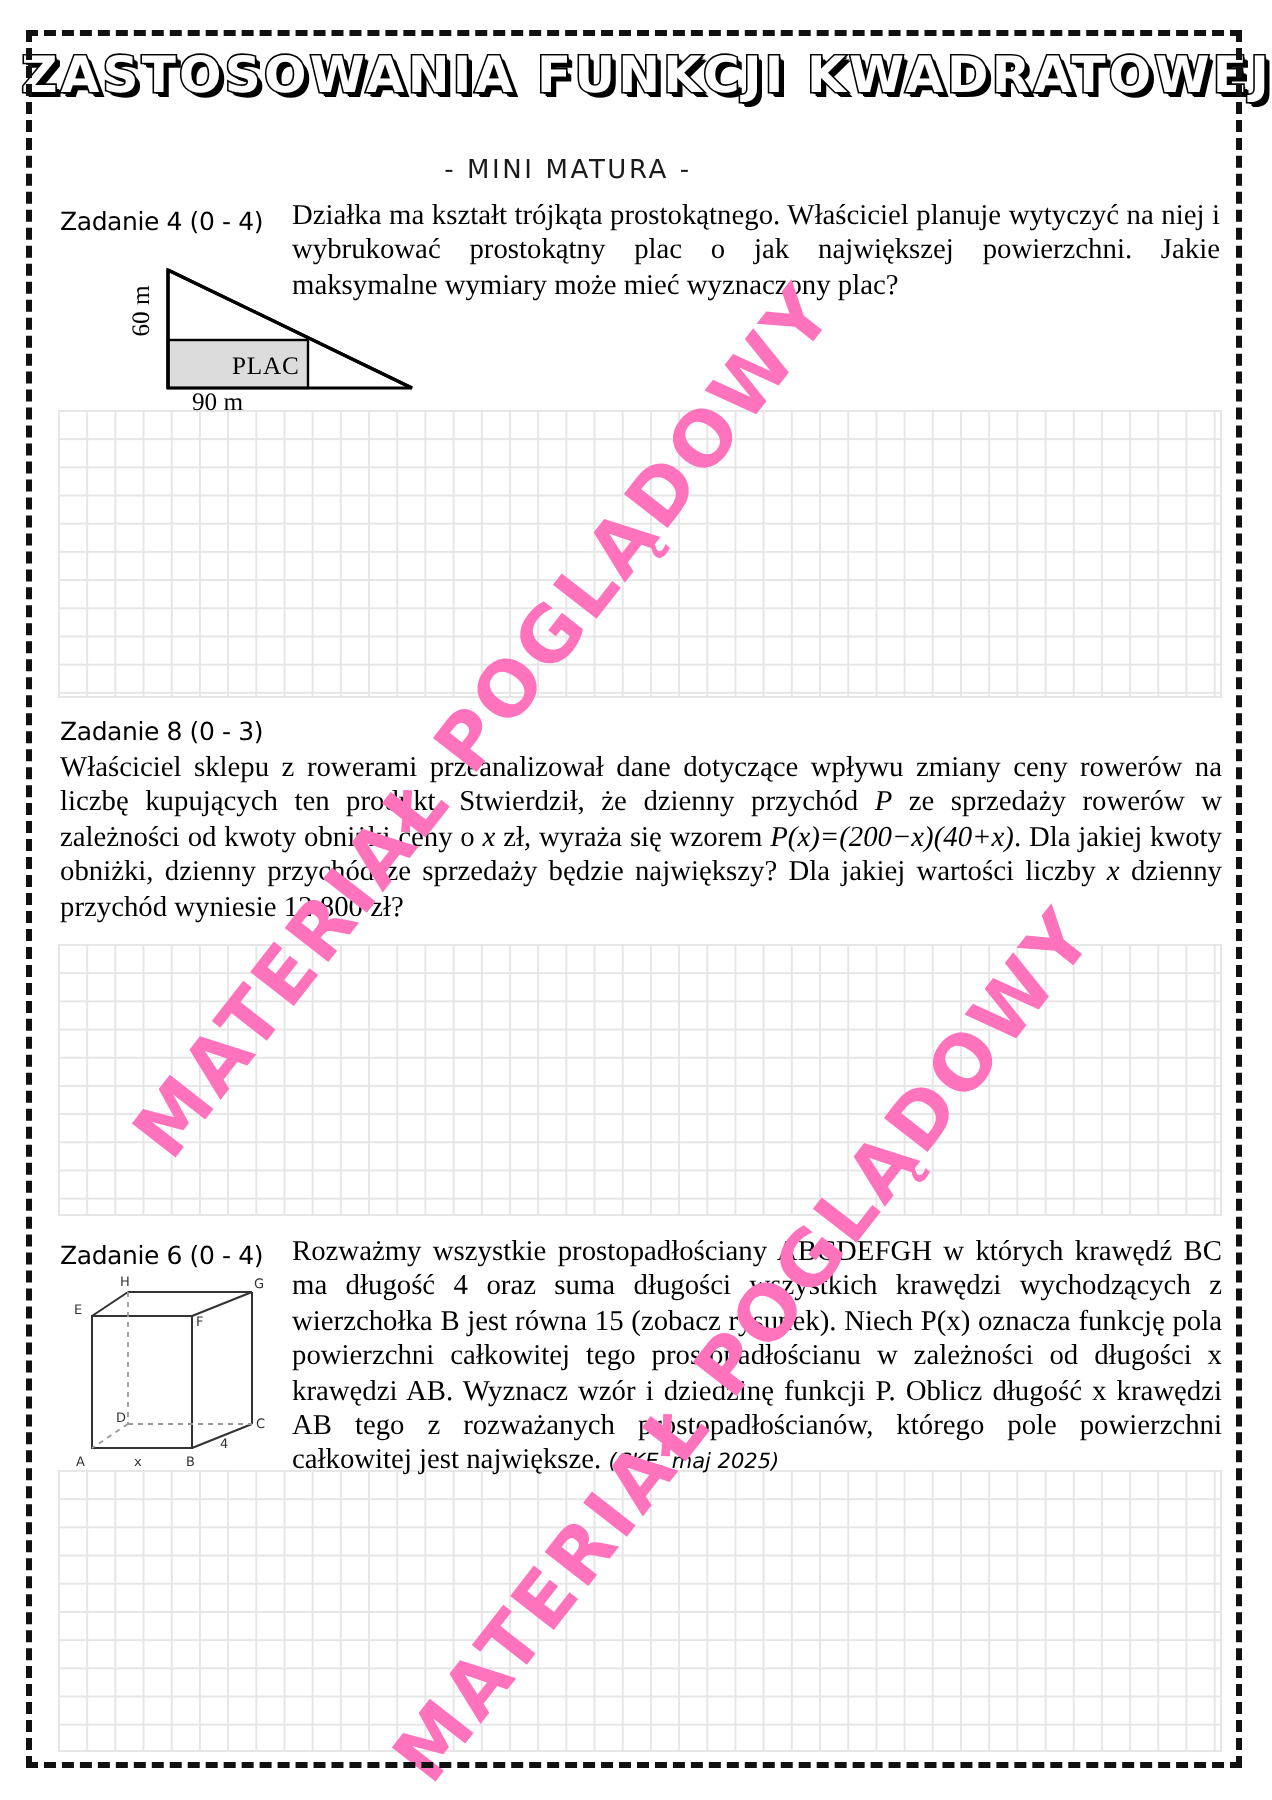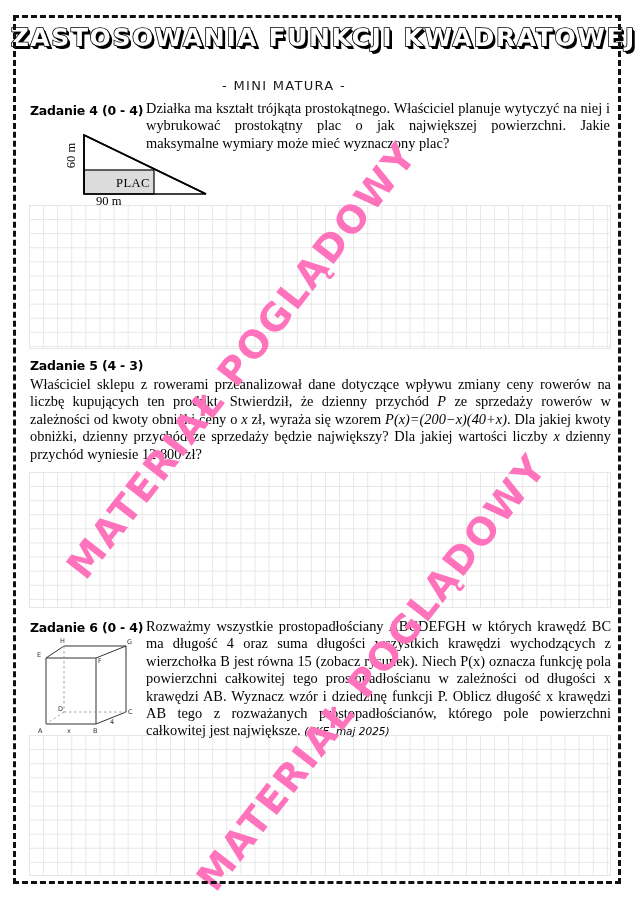--- a/index.html
+++ b/index.html
@@ -78,21 +78,21 @@
     z-index: 3;
   }
 
   
   .task {
     position: absolute;
     z-index: 3;
   }
   .task-label {
     font-family: "DejaVu Sans", sans-serif;
-    font-weight: bold;
+    font-weight: normal;
     font-size: 12.5px;
     color: #000000;
     white-space: nowrap;
     letter-spacing: -0.2px;
   }
   .task-body {
     font-family: "Liberation Serif", serif;
     font-size: 14.4px;
     line-height: 17.4px;
     color: #000000;
@@ -222,21 +222,21 @@
 
         <line x1="28" y1="3" x2="28" y2="62" stroke="#000000" stroke-width="1.6"></line>
       </svg>
       <div id="plac-label">PLAC</div>
       <div id="label-60m">60 m</div>
       <div id="label-90m">90 m</div>
     </div>
   </div>
 
   <div class="task" id="task5">
-    <div class="task-label" id="task5-label">Zadanie 5 (4 - 3)</div>
+    <div class="task-label" id="task5-label">Zadanie 8 (0 - 3)</div>
     <div class="task-body" id="task5-text">
       <span>Właściciel sklepu z rowerami przeanalizował dane dotyczące wpływu zmiany ceny rowerów na liczbę kupujących ten produkt. Stwierdził, że dzienny przychód </span><em class="math">P</em><span> ze sprzedaży rowerów w zależności od kwoty obniżki ceny o </span><em class="math">x</em><span> zł, wyraża się wzorem </span><em class="math">P(x)=(200−x)(40+x)</em><span>. Dla jakiej kwoty obniżki, dzienny przychód ze sprzedaży będzie największy? Dla jakiej wartości liczby </span><em class="math">x</em><span> dzienny przychód wyniesie 12 800 zł?</span>
     </div>
   </div>
 
   <div class="task" id="task6">
     <div class="task-label" id="task6-label">Zadanie 6 (0 - 4)</div>
     <div class="task-body" id="task6-text">
       <span>Rozważmy wszystkie prostopadłościany ABCDEFGH w których krawędź BC ma długość 4 oraz suma długości wszystkich krawędzi wychodzących z wierzchołka B jest równa 15 (zobacz rysunek). Niech P(x) oznacza funkcję pola powierzchni całkowitej tego prostopadłościanu w zależności od długości x krawędzi AB. Wyznacz wzór i dziedzinę funkcji P. Oblicz długość x krawędzi AB tego z rozważanych prostopadłościanów, którego pole powierzchni całkowitej jest największe.</span>
       <span class="src-note">(CKE, maj 2025)</span>

